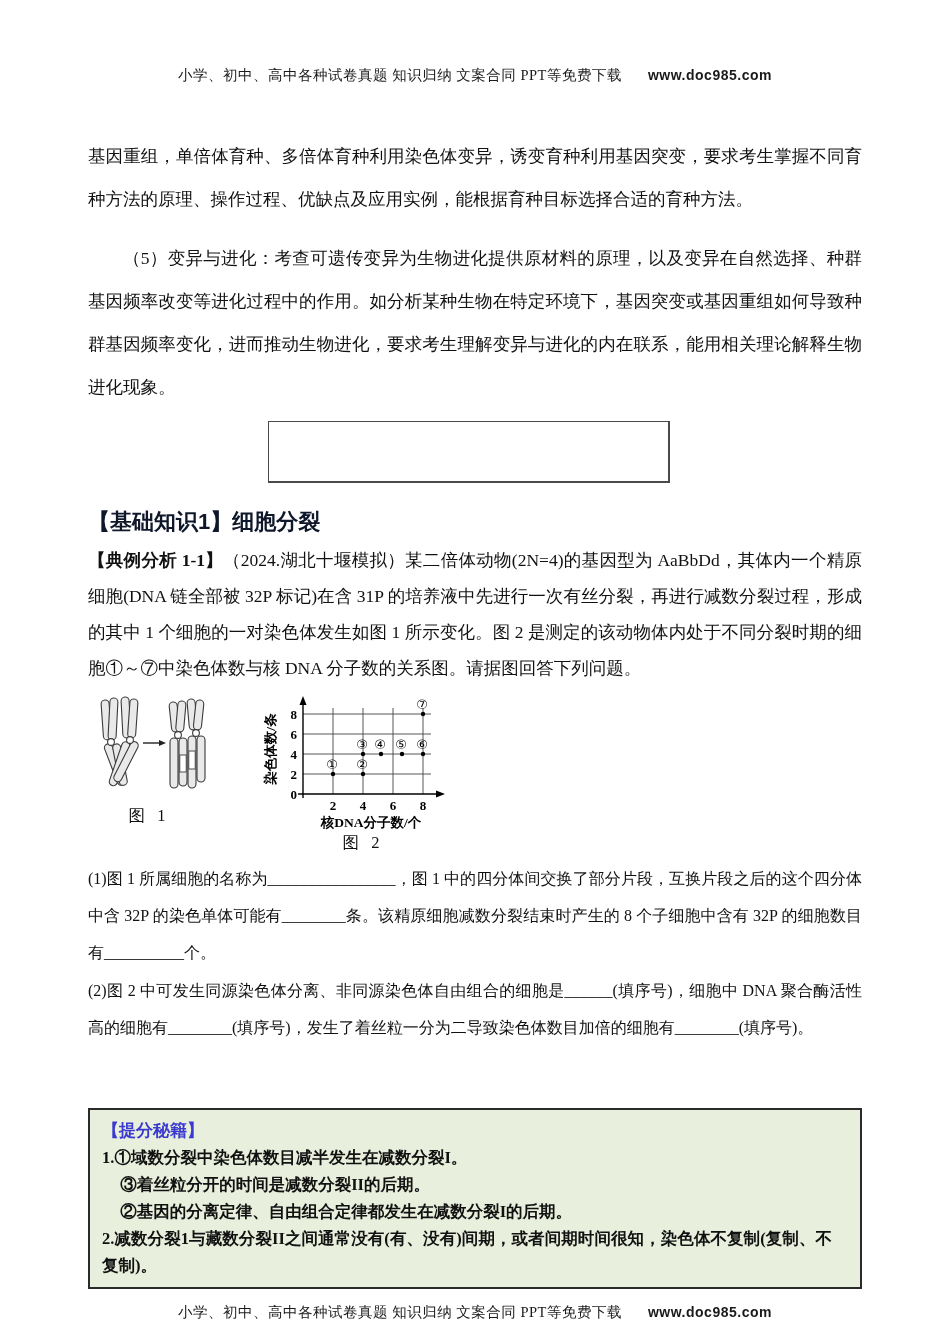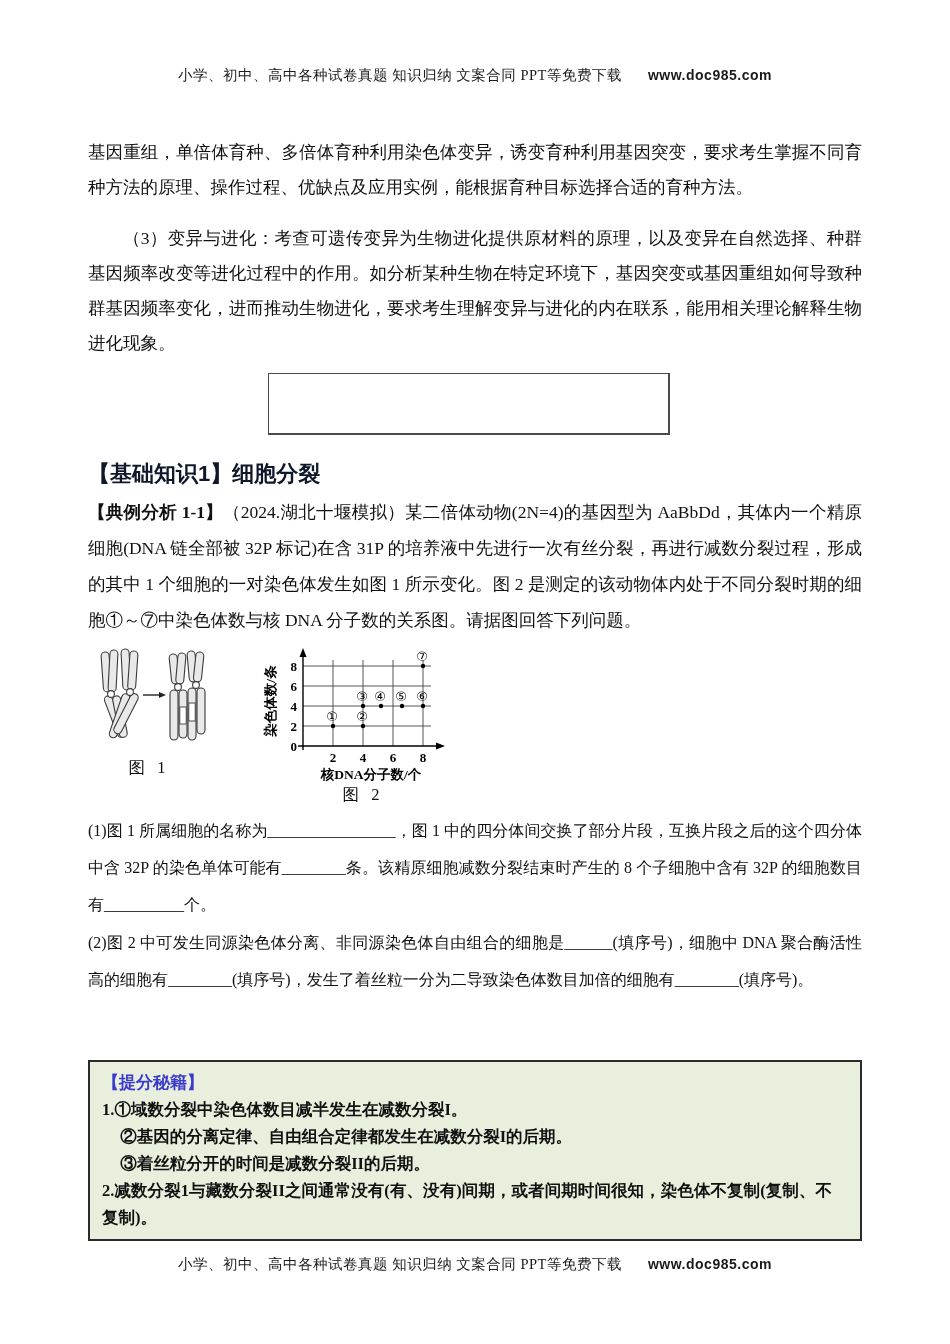--- a/index.html
+++ b/index.html
@@ -17,21 +17,21 @@
     text-align:center;
     font-size:14.5px;
     color:#1a1a1a;
     letter-spacing:0.5px;
   }
   .header { padding-top:66px; }
   .site-url { font-family:"Liberation Sans","DejaVu Sans",sans-serif; font-weight:bold; margin-left:26px; font-size:14px; }
   .content { padding:0 85px; }
   .para {
     font-size:17.5px;
-    line-height:35px;
+    line-height:43px;
     text-align:justify;
   }
   .para-1 { margin-top:50px; }
   .para-2 { margin-top:16px; text-indent:2em; }
   .empty-note-box {
     width:402px; height:62px;
     margin:12px auto 0 180px;
     border:1.5px solid #4a4a4a;
     border-right-width:2px; border-bottom-width:2px;
     background:#fff;
@@ -93,21 +93,21 @@
 
 <div class="page">
 
   <div class="header">
     <span>小学、初中、高中各种试卷真题 知识归纳 文案合同 PPT等免费下载</span><span class="site-url">www.doc985.com</span>
   </div>
 
   <div class="content">
 
     <p class="para para-1">基因重组，单倍体育种、多倍体育种利用染色体变异，诱变育种利用基因突变，要求考生掌握不同育种方法的原理、操作过程、优缺点及应用实例，能根据育种目标选择合适的育种方法。</p>
-    <p class="para para-2">（3）变异与进化：考查可遗传变异为生物进化提供原材料的原理，以及变异在自然选择、种群基因频率改变等进化过程中的作用。如分析某种生物在特定环境下，基因突变或基因重组如何导致种群基因频率变化，进而推动生物进化，要求考生理解变异与进化的内在联系，能用相关理论解释生物进化现象。</p>
+    <p class="para para-2">（5）变异与进化：考查可遗传变异为生物进化提供原材料的原理，以及变异在自然选择、种群基因频率改变等进化过程中的作用。如分析某种生物在特定环境下，基因突变或基因重组如何导致种群基因频率变化，进而推动生物进化，要求考生理解变异与进化的内在联系，能用相关理论解释生物进化现象。</p>
 
     <div class="empty-note-box"></div>
 
     <h2 class="section-heading">【基础知识1】细胞分裂</h2>
 
     <p class="example"><span class="example-label">【典例分析 1-1】</span><span>（2024.湖北十堰模拟）某二倍体动物(2N=4)的基因型为 AaBbDd，其体内一个精原细胞(DNA 链全部被 32P 标记)在含 31P 的培养液中先进行一次有丝分裂，再进行减数分裂过程，形成的其中 1 个细胞的一对染色体发生如图 1 所示变化。图 2 是测定的该动物体内处于不同分裂时期的细胞①～⑦中染色体数与核 DNA 分子数的关系图。请据图回答下列问题。</span></p>
 
     <div class="figures-row">
 
       <div class="figure fig1">
@@ -191,22 +191,22 @@
       </div>
 
     </div>
 
     <p class="question question-1">(1)图 1 所属细胞的名称为________________，图 1 中的四分体间交换了部分片段，互换片段之后的这个四分体中含 32P 的染色单体可能有________条。该精原细胞减数分裂结束时产生的 8 个子细胞中含有 32P 的细胞数目有__________个。</p>
     <p class="question question-2">(2)图 2 中可发生同源染色体分离、非同源染色体自由组合的细胞是______(填序号)，细胞中 DNA 聚合酶活性高的细胞有________(填序号)，发生了着丝粒一分为二导致染色体数目加倍的细胞有________(填序号)。</p>
 
     <div class="tips-box">
       <div class="tips-title">【提分秘籍】</div>
       <div class="tip-line">1.①域数分裂中染色体数目减半发生在减数分裂I。</div>
+      <div class="tip-line tip-indent">③着丝粒分开的时间是减数分裂II的后期。</div>
       <div class="tip-line tip-indent">②基因的分离定律、自由组合定律都发生在减数分裂I的后期。</div>
-      <div class="tip-line tip-indent">③着丝粒分开的时间是减数分裂II的后期。</div>
       <div class="tip-line">2.减数分裂1与藏数分裂II之间通常没有(有、没有)间期，或者间期时间很知，染色体不复制(复制、不复制)。</div>
     </div>
 
   </div>
 
   <div class="footer">
     <span>小学、初中、高中各种试卷真题 知识归纳 文案合同 PPT等免费下载</span><span class="site-url">www.doc985.com</span>
   </div>
 
 </div>

